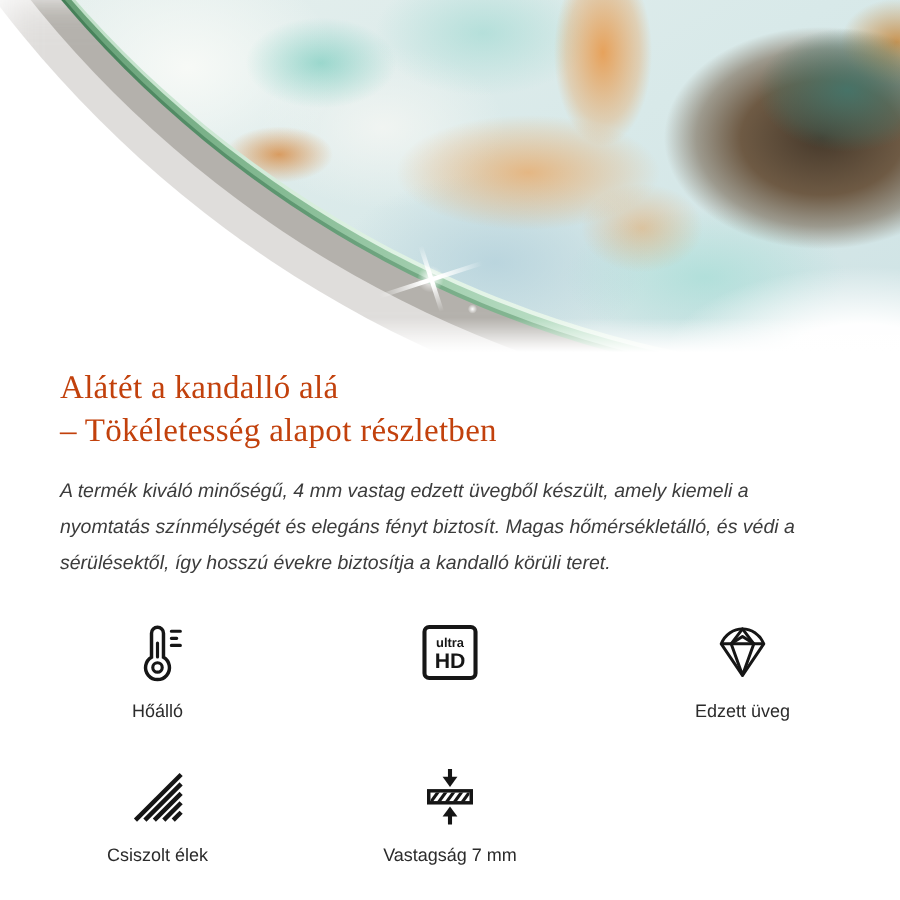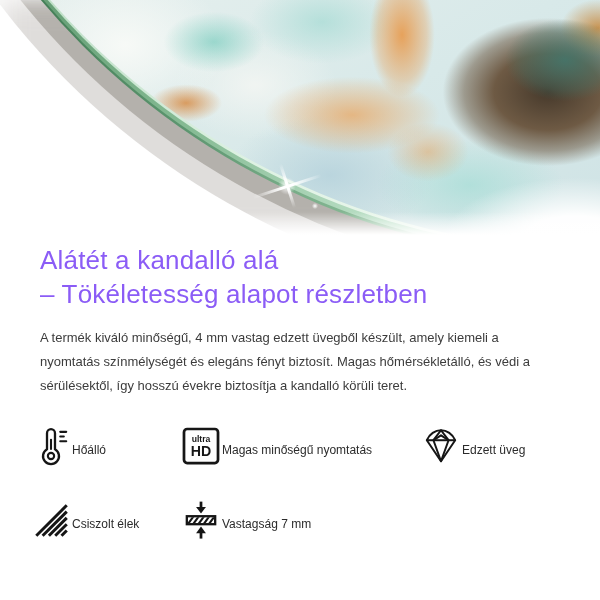--- a/index.html
+++ b/index.html
@@ -66,34 +66,34 @@
   .sparkle .rh { left:-36px; top:-1.5px; width:72px; height:3px;
     background:linear-gradient(90deg,rgba(255,255,255,0),#fff 42%,#fff 58%,rgba(255,255,255,0)); }
   .sparkle .glow { left:-9px; top:-9px; width:18px; height:18px; border-radius:50%;
     background:radial-gradient(circle, rgba(255,255,255,0.95) 0%, rgba(255,255,255,0) 70%); }
   .sparkle-dot { position:absolute; left:312px; top:203px; width:6px; height:6px; border-radius:50%;
     background:radial-gradient(circle,#fff 0%,rgba(255,255,255,0) 75%); }
 
   
   h1 {
     margin:6px 40px 0 40px;
-    font-family:Liberation Sans, sans-serif;
-    font-weight:400; font-size:26px; line-height:1.3; color:#8b5cf6; letter-spacing:0.2px;
+    font-family:Liberation Serif, serif;
+    font-weight:400; font-size:22px; line-height:1.3; color:#c2410c; letter-spacing:0.2px;
   }
   .desc {
     margin:14px 40px 0 40px; max-width:528px;
-    font-size:13px; line-height:1.85; color:#3c3c3c;
+    font-size:13px; line-height:1.85; color:#3c3c3c;font-style:italic;
   }
 
   
   .features {
     display:grid; grid-template-columns:150px 240px 150px;
     padding:0 30px; margin-top:24px; row-gap:26px;
   }
-  .feature { display:flex; flex-direction:row; align-items:center; }
+  .feature { display:flex; flex-direction:column; align-items:center; }
   .feature .ic { height:48px; display:flex; align-items:center; justify-content:center; }
   .feature .lbl { margin-top:8px; font-size:12px; color:#2b2b2b; text-align:right; }
   .feature svg { display:block; }
 </style>
 </head>
 <body>
 
 <div class="page">
 
   <div class="hero">
@@ -134,21 +134,20 @@
     </div>
 
     <div class="feature">
       <div class="ic">
         <svg width="42" height="42" viewBox="0 0 40 40" fill="none">
           <rect x="3.8" y="3.8" width="32.4" height="32.4" rx="3" stroke="#161616" stroke-width="2.6"></rect>
           <text x="20" y="16.5" text-anchor="middle" fill="#161616" stroke="none" font-family="Liberation Sans, DejaVu Sans, sans-serif" font-size="8.2" font-weight="700">ultra</text>
           <text x="20" y="30" text-anchor="middle" fill="#161616" stroke="none" font-family="Liberation Sans, DejaVu Sans, sans-serif" font-size="13.5" font-weight="800">HD</text>
         </svg>
       </div>
-      <div class="lbl">Magas minőségű nyomtatás</div>
     </div>
 
 
     <div class="feature">
       <div class="ic">
         <svg width="42" height="42" viewBox="0 0 40 40" fill="none" stroke="#161616" stroke-width="1.9" stroke-linejoin="round">
           <path d="M20 5 C14.5 5 9 8.5 6.5 14.5 L20 34.5 L33.5 14.5 C31 8.5 25.5 5 20 5 Z"></path>
           <path d="M6.5 14.5 H33.5"></path>
           <path d="M12.8 14.5 L20 5 L27.2 14.5 L20 34.5 Z"></path>
           <path d="M12.8 14.5 L20 9.8 L27.2 14.5"></path>

